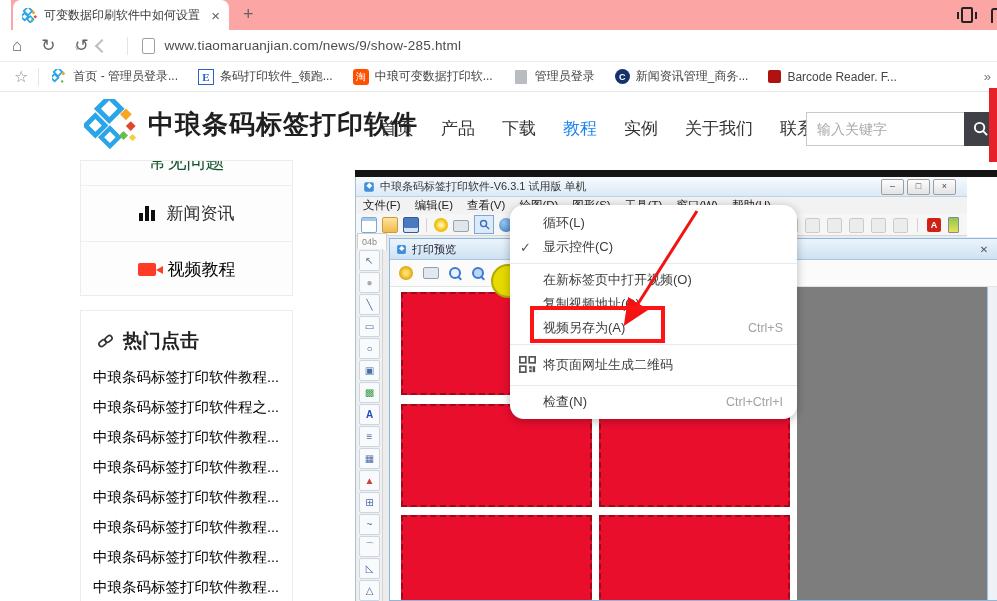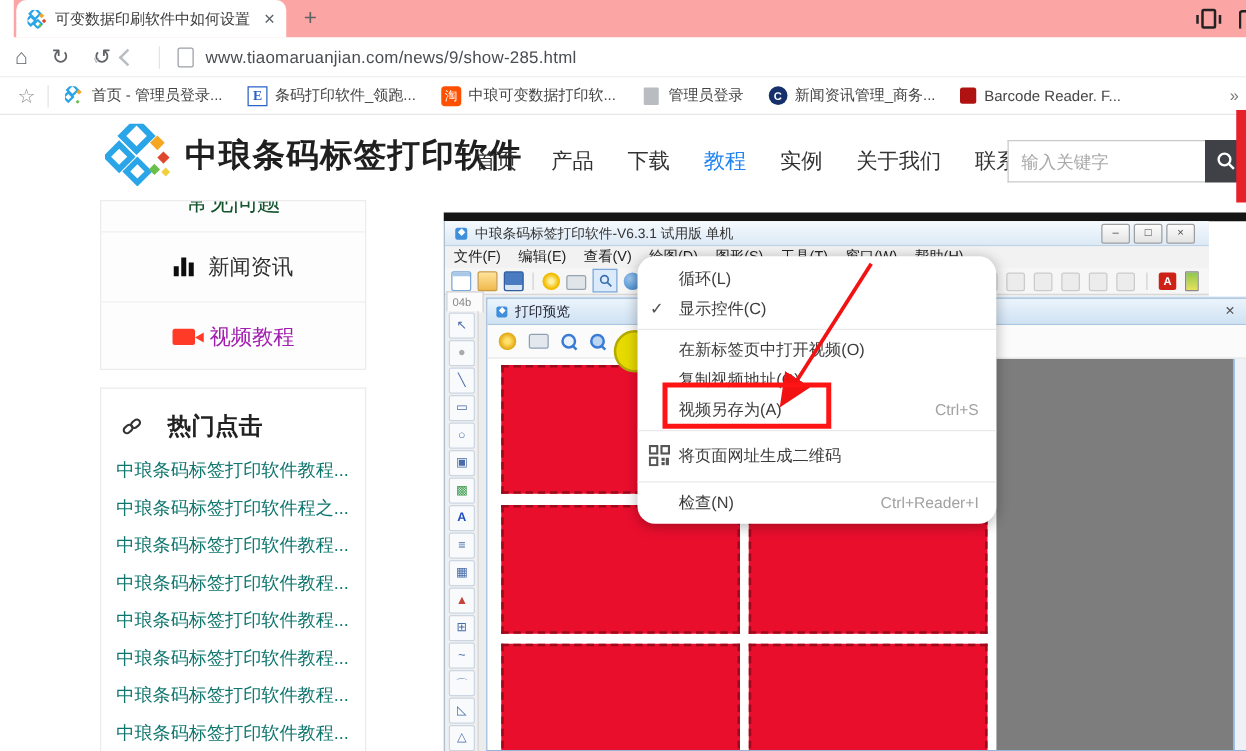--- a/index.html
+++ b/index.html
@@ -65,25 +65,25 @@
          box-sizing:border-box;overflow:hidden}
   .srow{height:55px;display:flex;align-items:center;justify-content:center;gap:12px;
         border-top:1px solid #efefef;font-size:17px;color:#2e2e2e}
   .srow-partial{height:24px;display:flex;align-items:flex-start;justify-content:center;overflow:hidden}
   .srow-partial span{position:relative;top:-12px;font-size:19px;color:#14532d}
   .bars-ico{display:flex;align-items:flex-end;gap:2px;height:15px}
   .bars-ico i{display:block;width:4px;background:#0d0d0d}
   .vid-ico{width:18px;height:13px;background:#ff3b28;border-radius:2px;position:relative}
   .vid-ico:after{content:"";position:absolute;right:-7px;top:2.5px;border-right:7px solid #ff3b28;
                  border-top:4px solid transparent;border-bottom:4px solid transparent}
-  .red-item{color:#a21caf}
+  .red-item{color:#000000}
   .sbox2{left:80px;top:310px;width:213px;height:291px;border:1px solid #ececec;border-bottom:none;
          background:#fff;box-sizing:border-box;overflow:hidden}
-  .hot-title{margin:17px 0 8px 16px;font-size:19px;font-weight:bold;color:#222;display:flex;align-items:center;gap:20px}
-  .hot-link{margin:0 12px;line-height:30px;font-size:14.5px;color:#0f766e;white-space:nowrap;overflow:hidden}
+  .hot-title{margin:17px 0 8px 16px;font-size:19px;font-weight:bold;color:#222;display:flex;align-items:center;gap:9px}
+  .hot-link{margin:0 12px;line-height:30px;font-size:14.5px;color:#000000;white-space:nowrap;overflow:hidden}
   
   .blackbar{left:355px;top:170px;width:642px;height:7px;background:#151515}
   .appwin{left:355px;top:177px;width:612px;height:424px;background:#ececec;box-sizing:border-box;
           border-left:1px solid #aebfce}
   .wtitle{height:19px;background:linear-gradient(#f5fafe,#dce9f5);border-bottom:1px solid #bfd3e6;
           display:flex;align-items:center;padding:0 7px;font-size:11px;color:#333;gap:5px}
   .wbtns{margin-left:auto;display:flex;gap:3px;padding-right:4px}
   .wbtn{width:21px;height:14px;border:1px solid #9f9f9f;background:linear-gradient(#fdfdfd,#e3e3e3);
         font-size:9px;line-height:12px;text-align:center;color:#444;border-radius:2px}
   .wmenu{height:17px;background:#f2f2f2;display:flex;align-items:center;font-size:11.5px;color:#222}
@@ -458,21 +458,21 @@
       <rect x="1" y="12" width="7" height="7" fill="none" stroke="#555" stroke-width="2"></rect>
       <rect x="12" y="12" width="3" height="3" fill="#555"></rect>
         <rect x="16" y="12" width="3" height="7" fill="#555"></rect>
         <rect x="12" y="16" width="3" height="3" fill="#555"></rect>
     </svg>
     <span>将页面网址生成二维码</span>
   </div>
   <div class="msep"></div>
   <div class="mi">
     <span>检查(N)</span>
-    <span class="sc">Ctrl+Reader+I</span>
+    <span class="sc">Ctrl+Ctrl+I</span>
   </div>
 </div>
 
 <div class="abs redrect"></div>
 <svg class="abs arrow" width="110" height="135" viewBox="0 0 110 135">
   <defs>
     <marker id="ah" markerWidth="9" markerHeight="8" refX="7" refY="4" orient="auto">
       <path d="M0,0 L9,4 L0,8 Z" fill="#f21212"></path>
     </marker>
   </defs>

